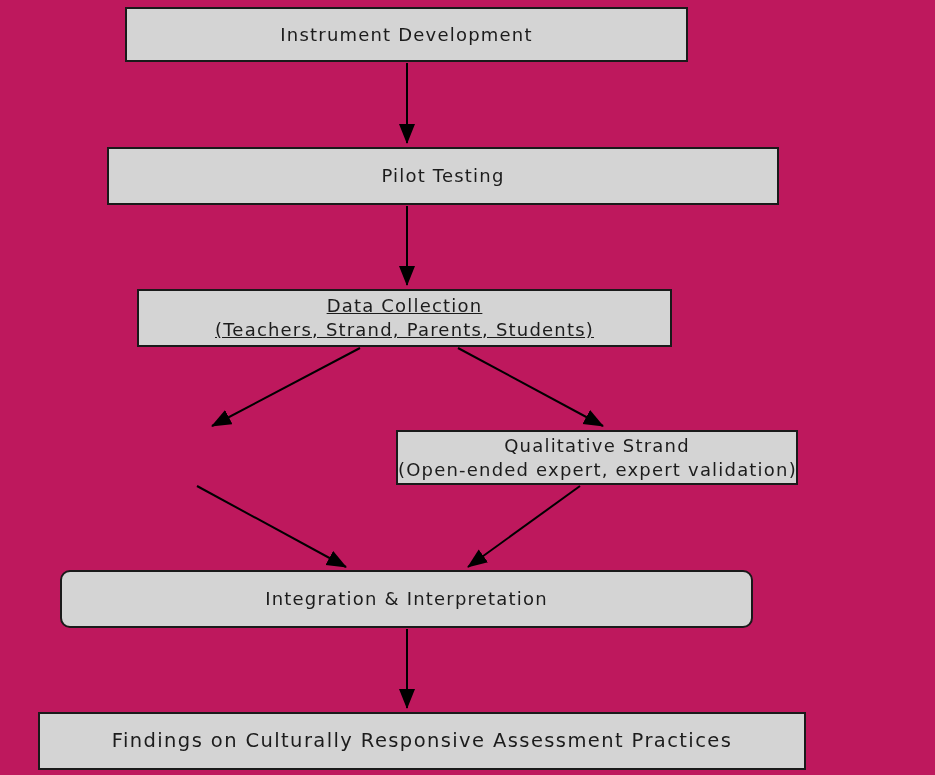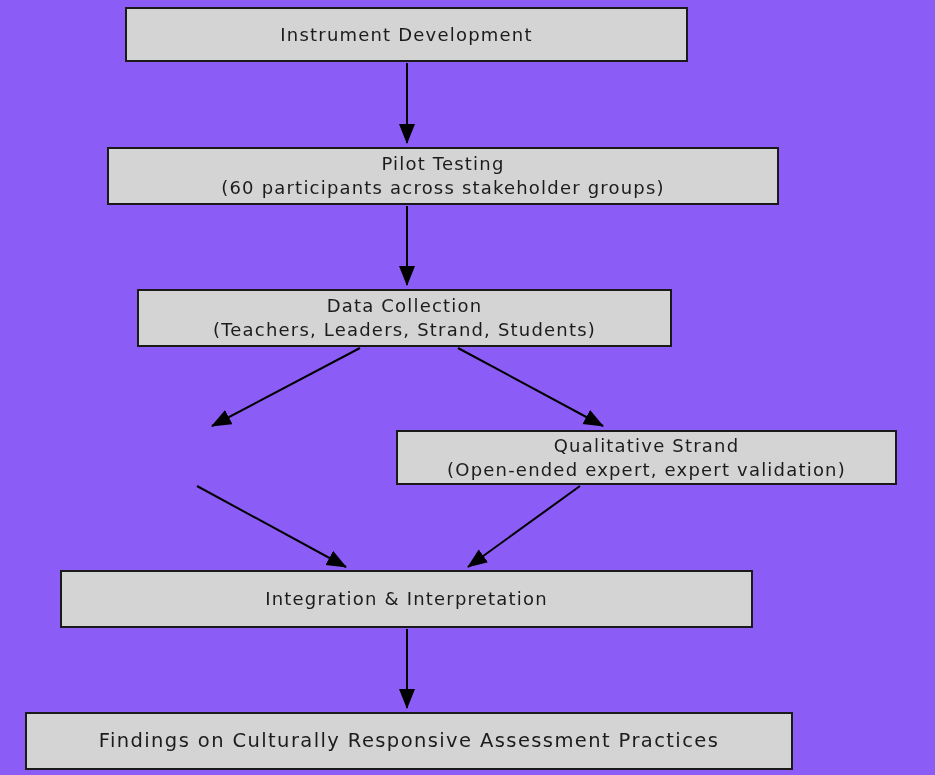--- a/index.html
+++ b/index.html
@@ -5,21 +5,21 @@
 <style>
   html, body {
     margin: 0;
     padding: 0;
     background: #ffffff;
   }
   #canvas {
     position: relative;
     width: 935px;
     height: 775px;
-    background: #8b5cf6;
+    background: #be185d;
     overflow: hidden;
     font-family: "DejaVu Sans", "Liberation Sans", sans-serif;
   }
   #edge-layer {
     position: absolute;
     left: 0;
     top: 0;
     width: 935px;
     height: 775px;
     pointer-events: none;
@@ -43,25 +43,25 @@
   .node .line {
     width: 100%;
   }
   #node-findings {
     font-size: 19.5px;
     letter-spacing: 1.4px;
   }
   
   #node-instrument   { left: 125px; top: 7px;   width: 563px; height: 55px; }
   #node-pilot        { left: 107px; top: 147px; width: 672px; height: 58px; }
-  #node-data         { left: 137px; top: 289px; width: 535px; height: 58px; }
+  #node-data         { left: 137px; top: 289px; width: 535px; height: 58px; text-decoration: underline; }
   #node-quant        { left: 5px;   top: 430px; width: 292px; height: 55px; }
-  #node-qual         { left: 396px; top: 430px; width: 501px; height: 55px; }
-  #node-integration  { left: 60px;  top: 570px; width: 693px; height: 58px; }
-  #node-findings     { left: 25px;  top: 712px; width: 768px; height: 58px; }
+  #node-qual         { left: 396px; top: 430px; width: 402px; height: 55px; }
+  #node-integration  { left: 60px;  top: 570px; width: 693px; height: 58px; border-radius: 10px; }
+  #node-findings     { left: 38px;  top: 712px; width: 768px; height: 58px; }
   .edge {
     stroke: #000000;
     stroke-width: 2;
     fill: none;
   }
 </style>
 </head>
 <body>
 
 <div id="canvas">
@@ -80,26 +80,25 @@
     <line class="edge" x1="580" y1="486" x2="468" y2="567" marker-end="url(#ah)"></line>
     <line class="edge" x1="407" y1="629" x2="407" y2="708" marker-end="url(#ah)"></line>
   </svg>
 
   <div class="node" id="node-instrument">
     <div class="line">Instrument Development</div>
   </div>
 
   <div class="node" id="node-pilot">
     <div class="line">Pilot Testing</div>
-    <div class="line">(60 participants across stakeholder groups)</div>
   </div>
 
   <div class="node" id="node-data">
     <div class="line">Data Collection</div>
-    <div class="line">(Teachers, Leaders, Strand, Students)</div>
+    <div class="line">(Teachers, Strand, Parents, Students)</div>
   </div>
 
 
   <div class="node" id="node-qual">
     <div class="line">Qualitative Strand</div>
     <div class="line">(Open-ended expert, expert validation)</div>
   </div>
 
   <div class="node" id="node-integration">
     <div class="line">Integration &amp; Interpretation</div>

